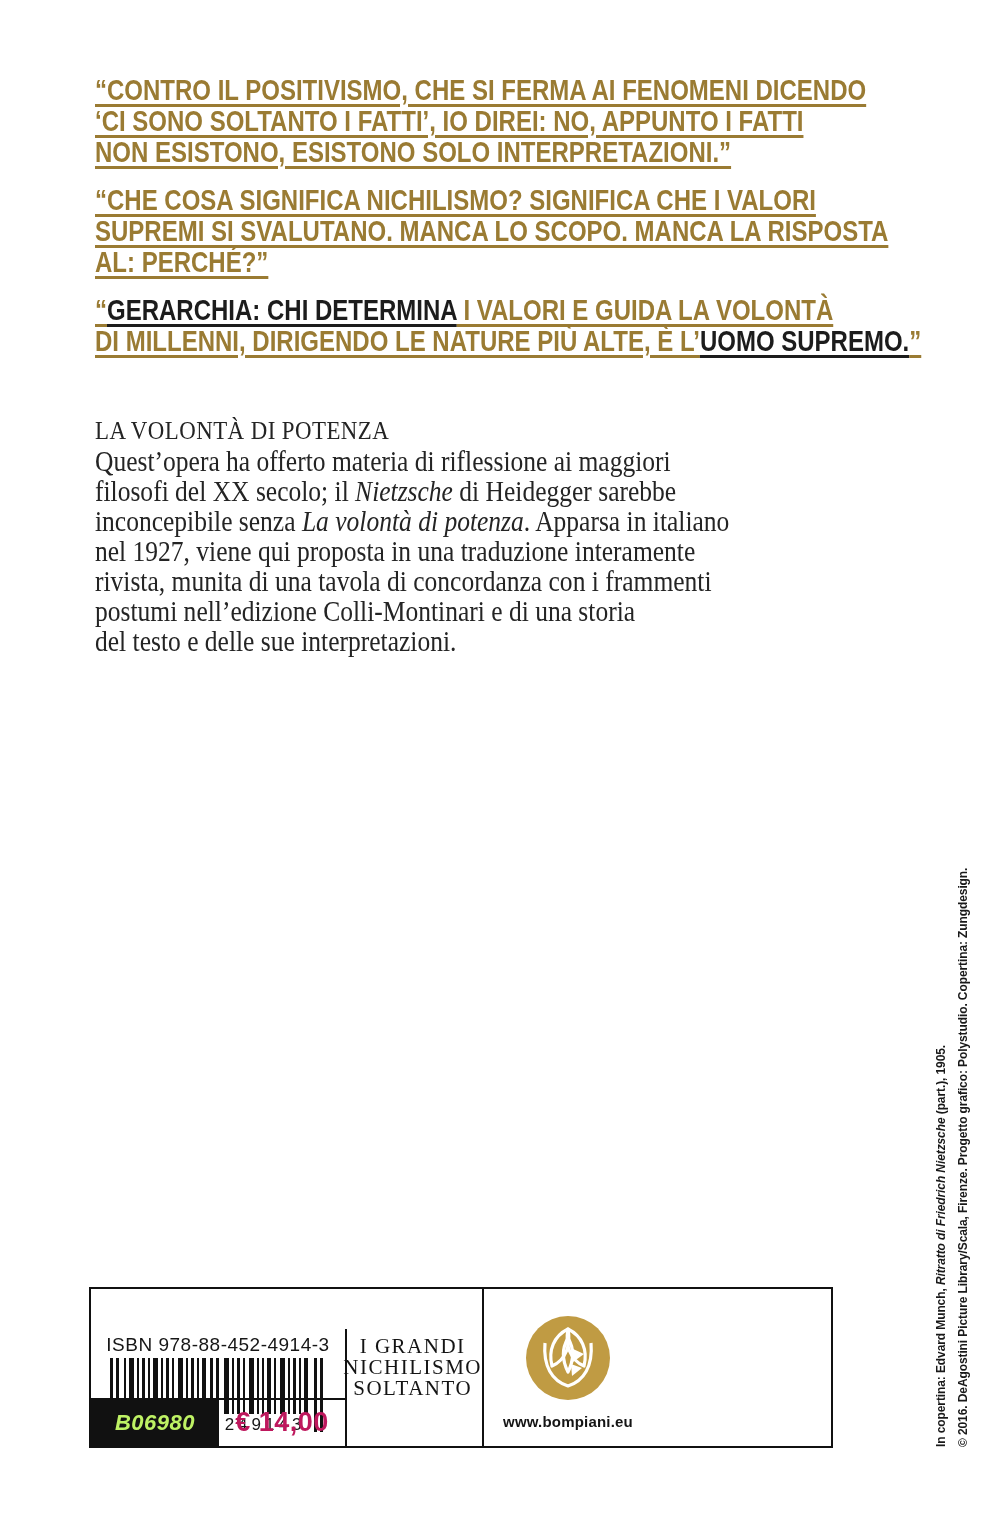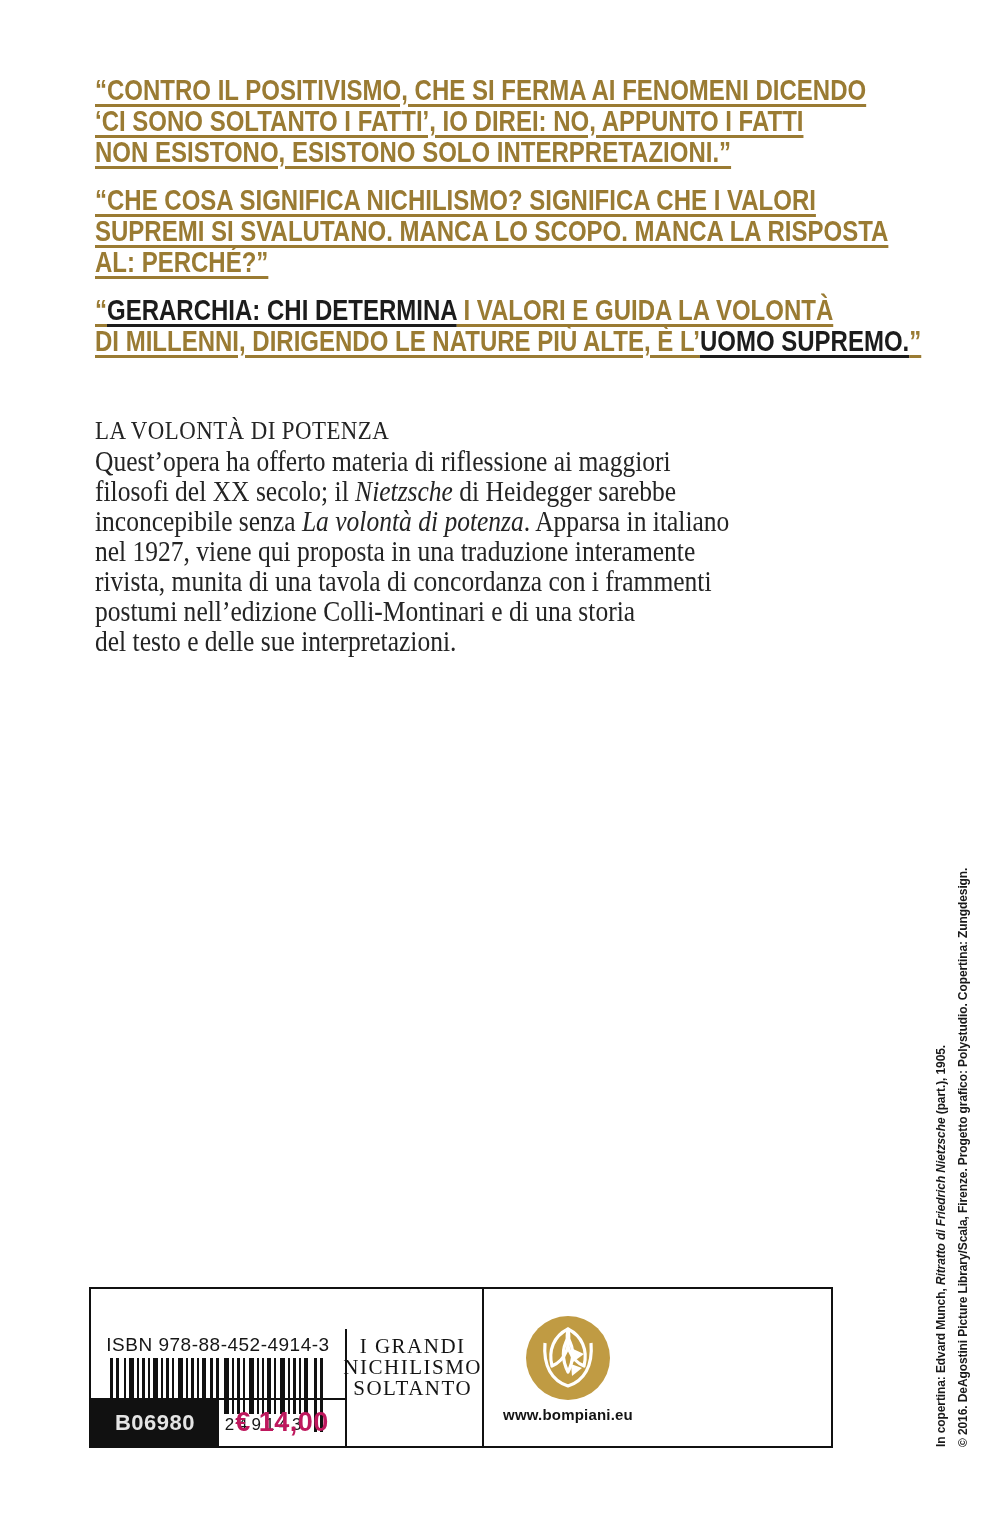--- a/index.html
+++ b/index.html
@@ -79,38 +79,39 @@
   }
   .bc-9{left:-6px;}
   .bc-g1{left:21px;width:86px;letter-spacing:4px;}
   .bc-g2{left:119px;width:92px;text-align:center;letter-spacing:4px;}
 
   .f-row{
     position:absolute;left:0;right:0;bottom:0;height:46px;
     border-top:2px solid var(--ink);display:flex;
   }
   .f-code{
-    width:128px;background:var(--ink);color:#e5e5e5;
+    width:128px;background:var(--ink);color:#bef264;
     font-weight:bold;font-size:22px;line-height:46px;text-align:center;
     letter-spacing:0.5px;
+    font-style:italic;
   }
   .f-price{
     flex:1;font-weight:bold;font-size:27px;line-height:44px;text-align:center;
     color:#be185d;letter-spacing:0.5px;
   }
 
   .series-label{
     font-family:"Liberation Serif",serif;
     font-size:21px;line-height:21px;letter-spacing:1.5px;
     color:#141414;text-align:center;
   }
 
   .logo-circle{margin-top:27px;}
   .site-url{
-    margin-top:6px;font-weight:bold;font-size:15px;color:#141414;
+    margin-top:13px;font-weight:bold;font-size:15px;color:#141414;
     letter-spacing:0.2px;
   }
 </style>
 </head>
 <body>
 
 <div class="quote-block" style="top:74px">
   <div class="quote-line"><span class="c-gold">“CONTRO IL POSITIVISMO, CHE SI FERMA AI FENOMENI DICENDO</span></div>
   <div class="quote-line"><span class="c-gold">‘CI SONO SOLTANTO I FATTI’, IO DIREI: NO, APPUNTO I FATTI</span></div>
   <div class="quote-line"><span class="c-gold">NON ESISTONO, ESISTONO SOLO INTERPRETAZIONI.”</span></div>

